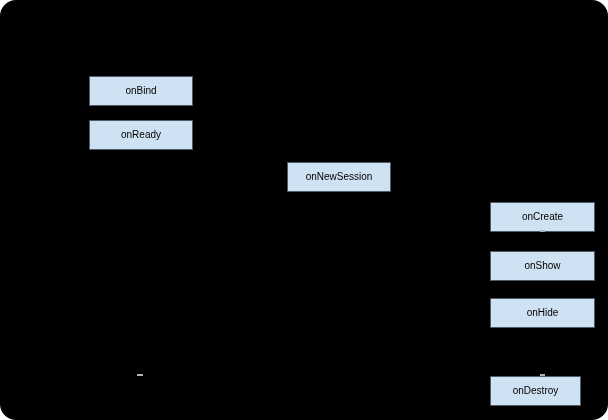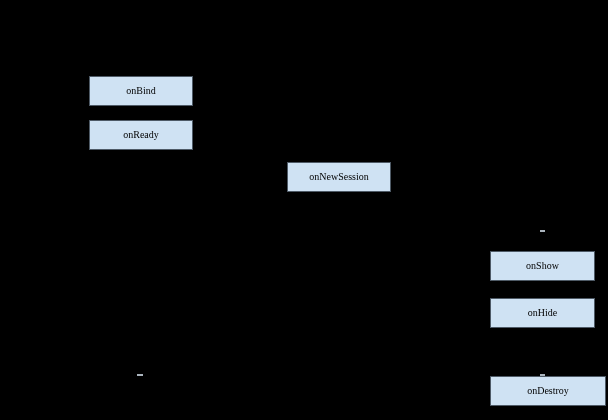--- a/index.html
+++ b/index.html
@@ -5,21 +5,22 @@
   html, body {
     margin: 0;
     padding: 0;
   }
   .canvas {
     position: relative;
     width: 608px;
     height: 420px;
     background: var(--background, #000000);
     overflow: hidden;
-    font-family: Liberation Serif, serif;
+    font-family: Liberation Sans, sans-serif;
+    border-radius: 16px;
   }
   .node {
     position: absolute;
     width: 104px;
     height: 30px;
     box-sizing: border-box;
     background: var(--node_fill, #cfe2f3);
     border: 1px solid var(--node_border, #4e5a66);
     display: flex;
     align-items: center;
@@ -32,21 +33,21 @@
     white-space: nowrap;
   }
   
   .n-onbind      { left: 89px;  top: 76px;  }
   .n-onready     { left: 89px;  top: 120px; }
   .n-onnewsession{ left: 263px; top: 162px; margin-left: 24px; }
   .n-oncreate    { left: 490px; top: 202px; width: 105px; }
   .n-onshow      { left: 490px; top: 251px; width: 105px; }
   .n-onhide      { left: 490px; top: 298px; width: 105px; }
   .n-onshutdown  { left: 89px;  top: 376px; }
-  .n-ondestroy   { left: 490px; top: 376px; width: 116px; }
+  .n-ondestroy   { left: 490px; top: 376px; width: 91px; }
   
   .artifact {
     position: absolute;
     height: 2px;
     background: var(--artifact, #aab4bd);
   }
   .a-shutdown-top { left: 137px; top: 374px; width: 6px; }
   .a-destroy-top  { left: 540px; top: 374px; width: 5px; }
   .a-create-bottom{ left: 540px; top: 230px; width: 5px; }
 </style>
@@ -60,20 +61,23 @@
   </div>
 
   <div class="node n-onready">
     <span>onReady</span>
   </div>
 
   <div class="node n-onnewsession">
     <span>onNewSession</span>
   </div>
 
+  <div class="node n-oncreate">
+    <span>onCreate</span>
+  </div>
 
   <div class="node n-onshow">
     <span>onShow</span>
   </div>
 
   <div class="node n-onhide">
     <span>onHide</span>
   </div>
 
 

